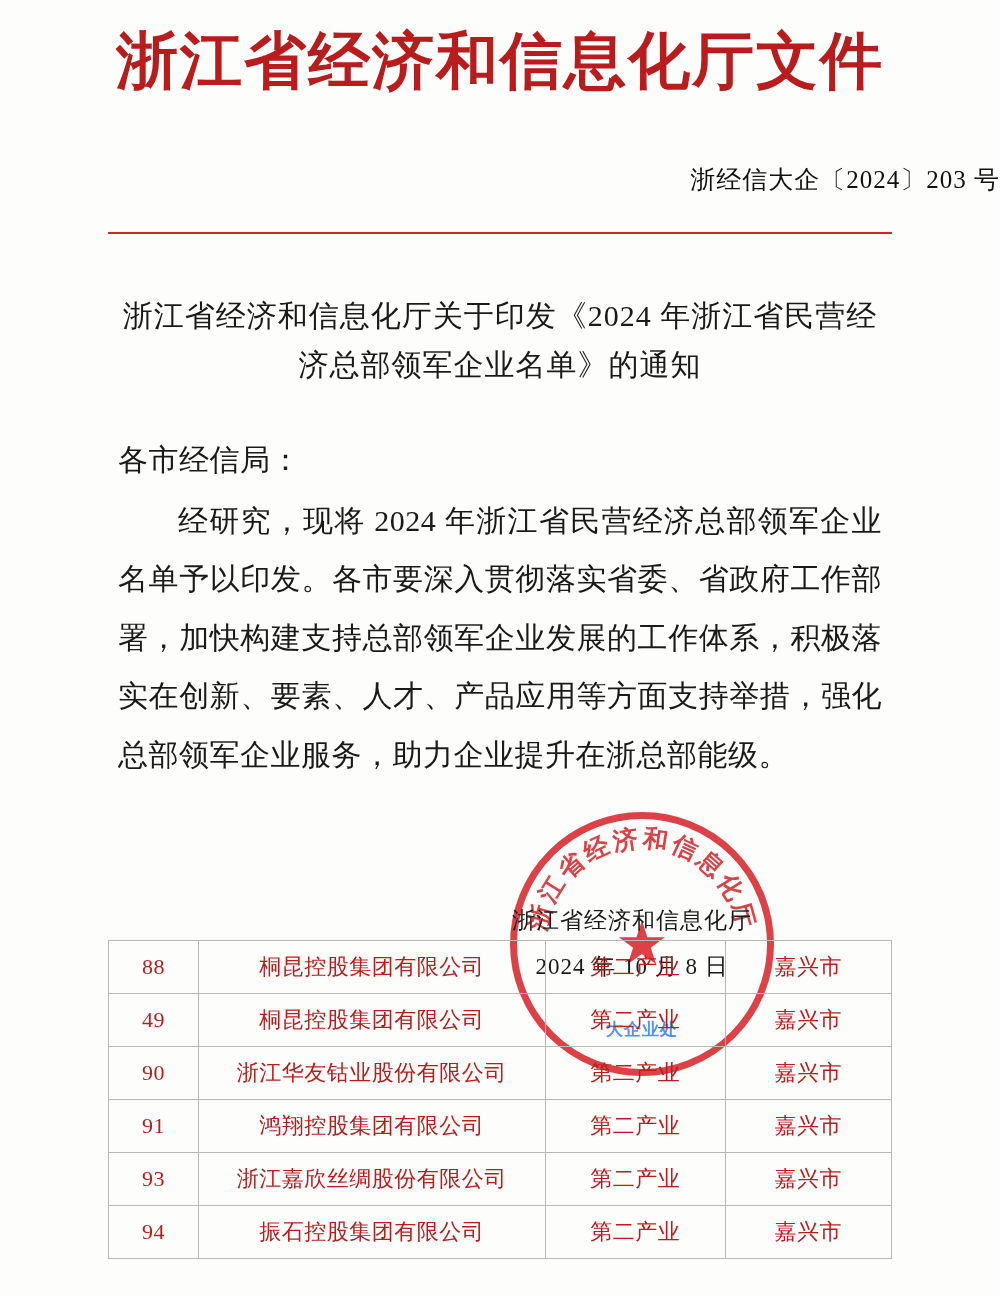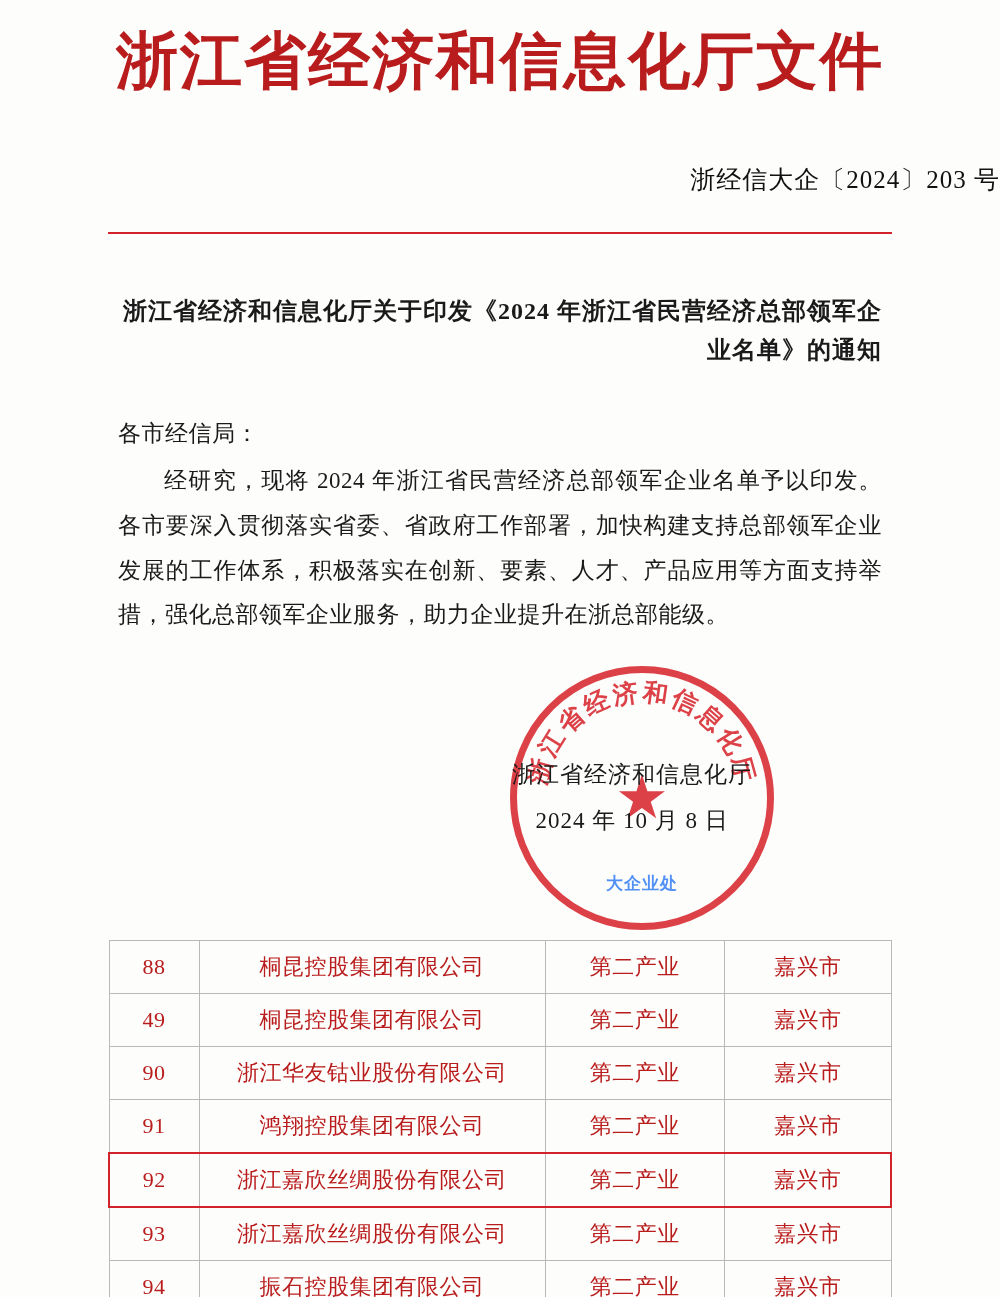--- a/index.html
+++ b/index.html
@@ -46,31 +46,31 @@
 
   .red-rule {
     margin: 36px 108px 0 108px;
     height: 2px;
     background: #d2232a;
   }
 
   
   .doc-title {
     margin: 58px 118px 0 118px;
-    text-align: right;
-    font-size: 24px;
-    font-weight: bold;
+    text-align: center;
+    font-size: 30px;
+    font-weight: normal;
     line-height: 1.62;
     letter-spacing: 1px;
   }
 
   
   .body-block {
     margin: 42px 118px 0 118px;
-    font-size: 23px;
+    font-size: 30px;
     line-height: 1.95;
     letter-spacing: 0.5px;
   }
   .salutation {
     margin-bottom: 2px;
   }
   .para {
     text-indent: 2em;
     text-align: justify;
   }
@@ -226,26 +226,20 @@
           <td class="c-name">浙江华友钴业股份有限公司</td>
           <td class="c-ind">第二产业</td>
           <td class="c-city">嘉兴市</td>
         </tr>
         <tr>
           <td class="c-idx">91</td>
           <td class="c-name">鸿翔控股集团有限公司</td>
           <td class="c-ind">第二产业</td>
           <td class="c-city">嘉兴市</td>
         </tr>
-        <tr class="highlight">
-          <td class="c-idx">92</td>
-          <td class="c-name">浙江嘉欣丝绸股份有限公司</td>
-          <td class="c-ind">第二产业</td>
-          <td class="c-city">嘉兴市</td>
-        </tr>
         <tr>
           <td class="c-idx">93</td>
           <td class="c-name">浙江嘉欣丝绸股份有限公司</td>
           <td class="c-ind">第二产业</td>
           <td class="c-city">嘉兴市</td>
         </tr>
         <tr>
           <td class="c-idx">94</td>
           <td class="c-name">振石控股集团有限公司</td>
           <td class="c-ind">第二产业</td>

